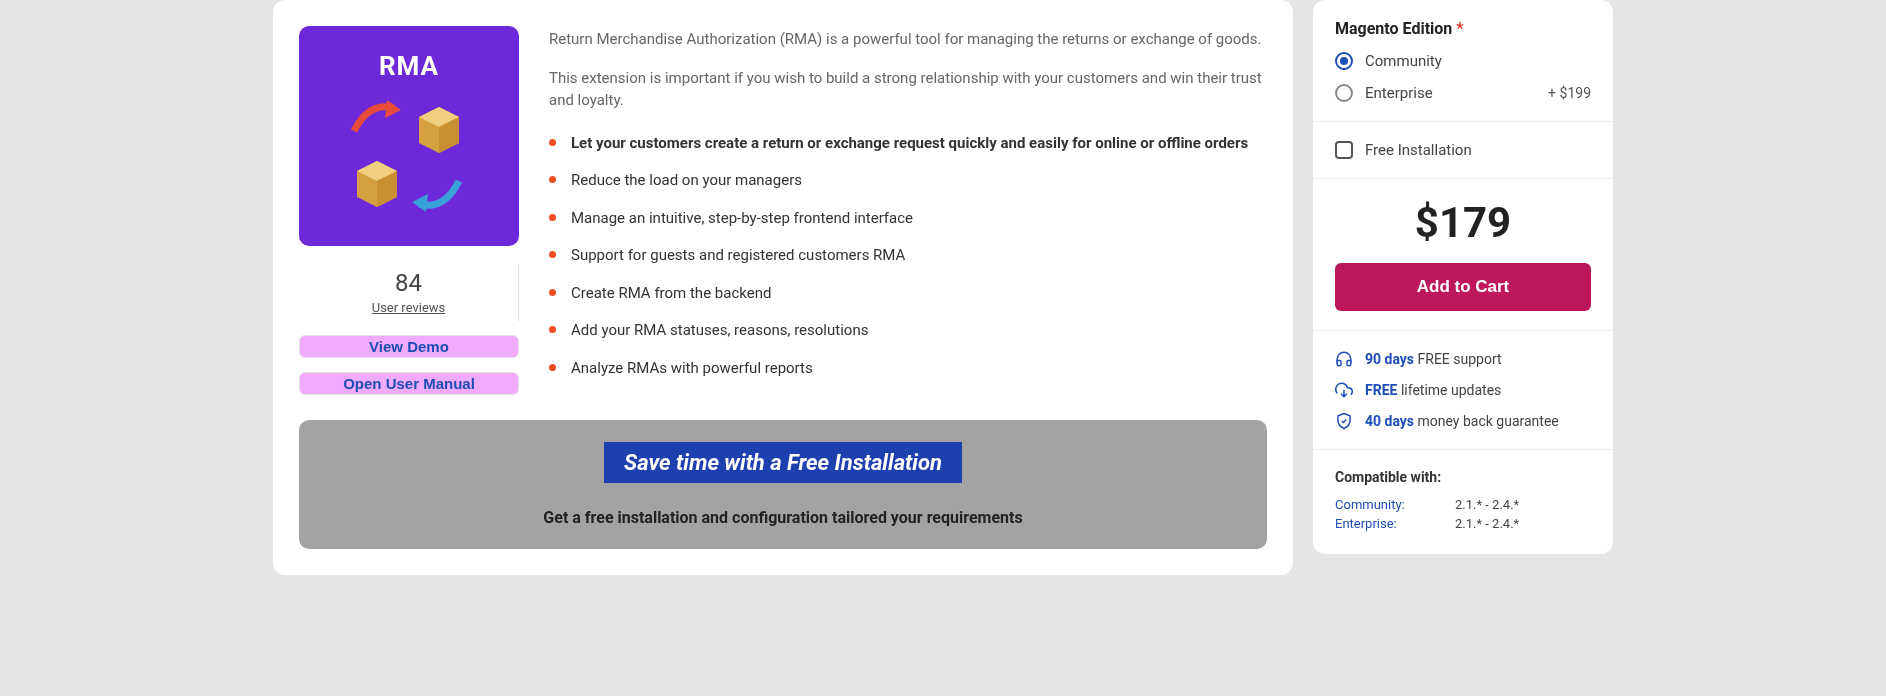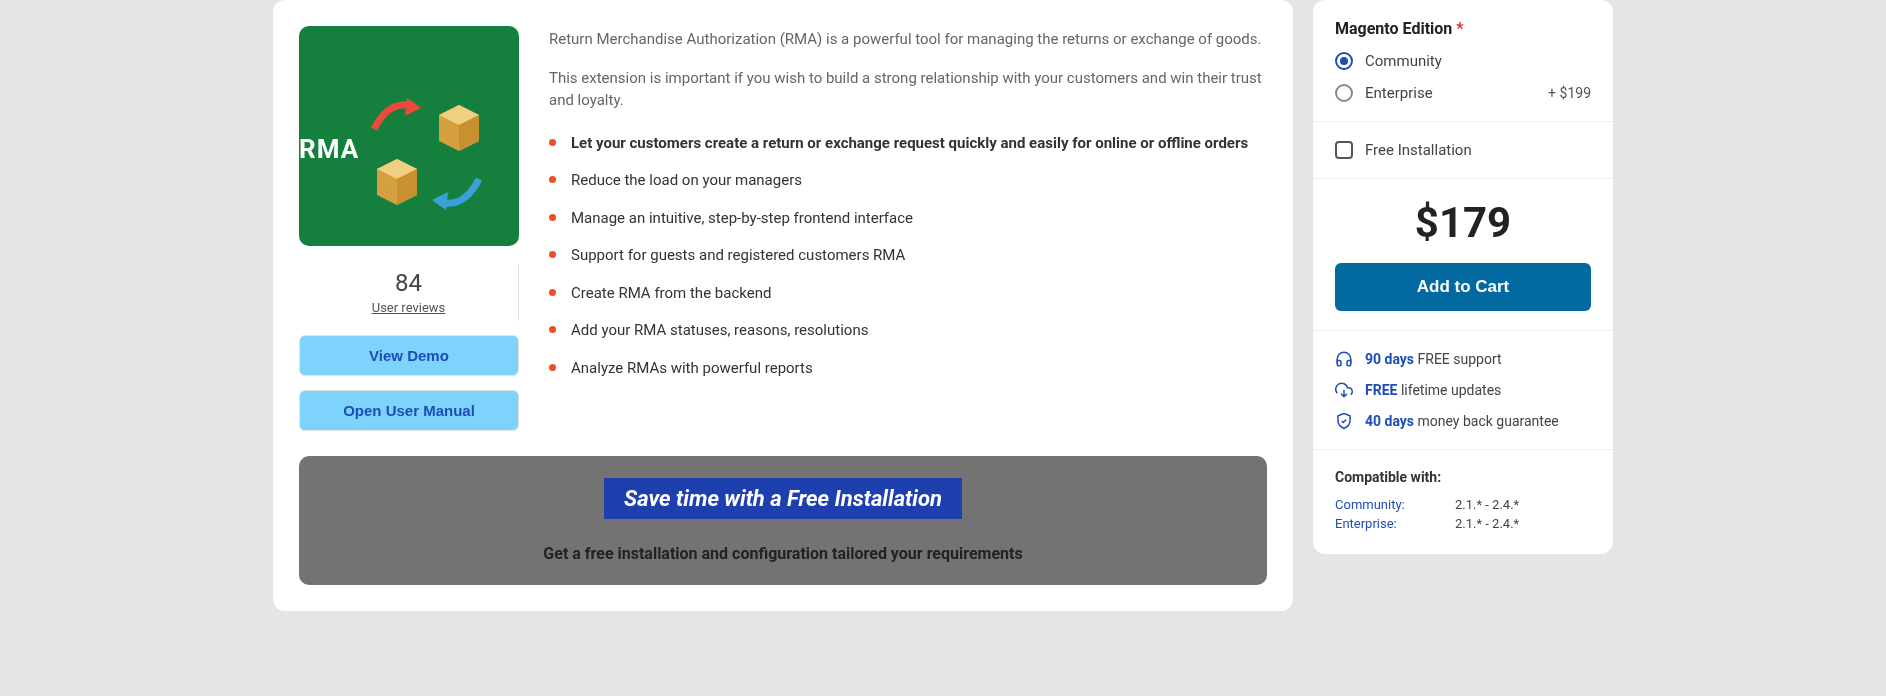--- a/index.html
+++ b/index.html
@@ -1,58 +1,58 @@
 <!DOCTYPE html>
 <html><head>
 <meta charset="utf-8">
 <style>
 * { margin: 0; padding: 0; box-sizing: border-box; }
 body { font-family: -apple-system, BlinkMacSystemFont, 'Segoe UI', Roboto, Arial, sans-serif; background: #e5e5e5; padding: 0; }
 .page-container { display: flex; gap: 20px; max-width: 1340px; margin: 0 auto; padding: 0 0 20px 0; }
 .main-card { background: #fff; border-radius: 12px; padding: 26px; flex: 1; }
 .main-top { display: flex; gap: 30px; }
 .left-col { width: 220px; flex-shrink: 0; }
-.product-image { width: 220px; height: 220px; background: #15803d; border-radius: 10px; display: flex; flex-direction: row; align-items: center; justify-content: flex-start; padding-top: 25px; position: relative; }
+.product-image { width: 220px; height: 220px; background: #6d28d9; border-radius: 10px; display: flex; flex-direction: column; align-items: center; justify-content: flex-start; padding-top: 25px; position: relative; }
 .product-image-title { color: #fff; font-size: 26px; font-weight: 700; letter-spacing: 1px; }
 .product-image-graphic { position: relative; width: 140px; height: 130px; margin-top: 10px; }
 .box { position: absolute; width: 56px; height: 56px; }
 .arrow-red { position: absolute; top: 5px; left: 10px; }
 .arrow-blue { position: absolute; bottom: 5px; right: 15px; }
 .stats-row { display: flex; margin-top: 18px; }
 .stat-block { flex: 1; text-align: center; padding: 5px 0; }
 .stat-block:first-child { border-right: 1px solid #ddd; }
 .stat-value { font-size: 24px; color: #444; font-weight: 400; }
 .stars { color: #fbbf24; font-size: 13px; letter-spacing: 1px; margin-top: 2px; }
 .user-reviews { font-size: 13px; color: #555; text-decoration: underline; margin-top: 2px; display: inline-block; }
-.action-button { width: 100%; background: #7dd3fc; border: 1px solid #e3e3e3; border-radius: 6px; padding: 11px; margin-top: 14px; color: #1e4db7; font-weight: 700; font-size: 15px; cursor: pointer; }
+.action-button { width: 100%; background: #f0abfc; border: 1px solid #e3e3e3; border-radius: 6px; padding: 2px; margin-top: 14px; color: #1e4db7; font-weight: 700; font-size: 15px; cursor: pointer; }
 .right-col { flex: 1; padding-top: 2px; }
 .desc-para { color: #666; font-size: 15px; line-height: 1.5; margin-bottom: 16px; }
 .feature-list { list-style: none; margin-top: 20px; }
 .feature-list li { position: relative; padding-left: 22px; margin-bottom: 15px; color: #333; font-size: 15px; line-height: 1.5; }
 .feature-list li::before { content: ''; position: absolute; left: 0; top: 7px; width: 7px; height: 7px; background: #f04e23; border-radius: 50%; }
 .feature-list li b { font-weight: 700; }
-.promo-banner { background: #737373; border-radius: 10px; padding: 22px 30px; margin-top: 25px; text-align: center; }
+.promo-banner { background: #a3a3a3; border-radius: 10px; padding: 22px 30px; margin-top: 25px; text-align: center; }
 .promo-title { display: inline-block; background: #1e40af; color: #fff; font-size: 22px; font-weight: 700; font-style: italic; padding: 8px 20px; }
 .promo-subtitle { margin-top: 25px; color: #222; font-size: 16px; font-weight: 700; }
 .sidebar-card { background: #fff; border-radius: 12px; width: 300px; flex-shrink: 0; align-self: flex-start; }
 .sidebar-section { padding: 19px 22px; border-bottom: 1px solid #eee; }
 .sidebar-section:last-child { border-bottom: none; }
 .edition-title { font-size: 16px; font-weight: 700; color: #222; margin-bottom: 14px; }
 .required-asterisk { color: #d93025; }
 .radio-option { display: flex; align-items: center; margin-bottom: 14px; cursor: pointer; }
 .radio-option:last-child { margin-bottom: 0; }
 .radio-circle { width: 18px; height: 18px; border: 2px solid #1e4db7; border-radius: 50%; margin-right: 12px; display: flex; align-items: center; justify-content: center; flex-shrink: 0; }
 .radio-circle.checked::after { content: ''; width: 8px; height: 8px; background: #1e4db7; border-radius: 50%; }
 .radio-circle.unchecked { border-color: #888; }
 .radio-label { color: #444; font-size: 15px; flex: 1; }
 .radio-price { color: #555; font-size: 14px; }
 .checkbox-option { display: flex; cursor: pointer; }
 .checkbox-box { width: 18px; height: 18px; border: 2px solid #555; border-radius: 4px; margin-right: 12px; flex-shrink: 0; }
 .price-large { font-size: 42px; font-weight: 700; color: #222; text-align: center; }
-.add-to-cart { width: 100%; background: #0369a1; color: #fff; border: none; border-radius: 6px; padding: 14px; font-size: 17px; font-weight: 700; cursor: pointer; margin-top: 16px; }
+.add-to-cart { width: 100%; background: #be185d; color: #fff; border: none; border-radius: 6px; padding: 14px; font-size: 17px; font-weight: 700; cursor: pointer; margin-top: 16px; }
 .benefit-row { display: flex; align-items: center; margin-bottom: 13px; color: #444; font-size: 14px; }
 .benefit-row:last-child { margin-bottom: 0; }
 .benefit-icon { width: 18px; height: 18px; margin-right: 12px; flex-shrink: 0; color: #1e4db7; }
 .benefit-text .highlight { color: #1e4db7; font-weight: 700; }
 .compat-title { font-size: 14px; font-weight: 700; color: #333; margin-bottom: 12px; }
 .compat-row { display: flex; font-size: 13px; color: #444; margin-bottom: 4px; }
 .compat-label { color: #1e4db7; font-weight: 400; width: 120px; }
 </style>
 </head>
 <body>

